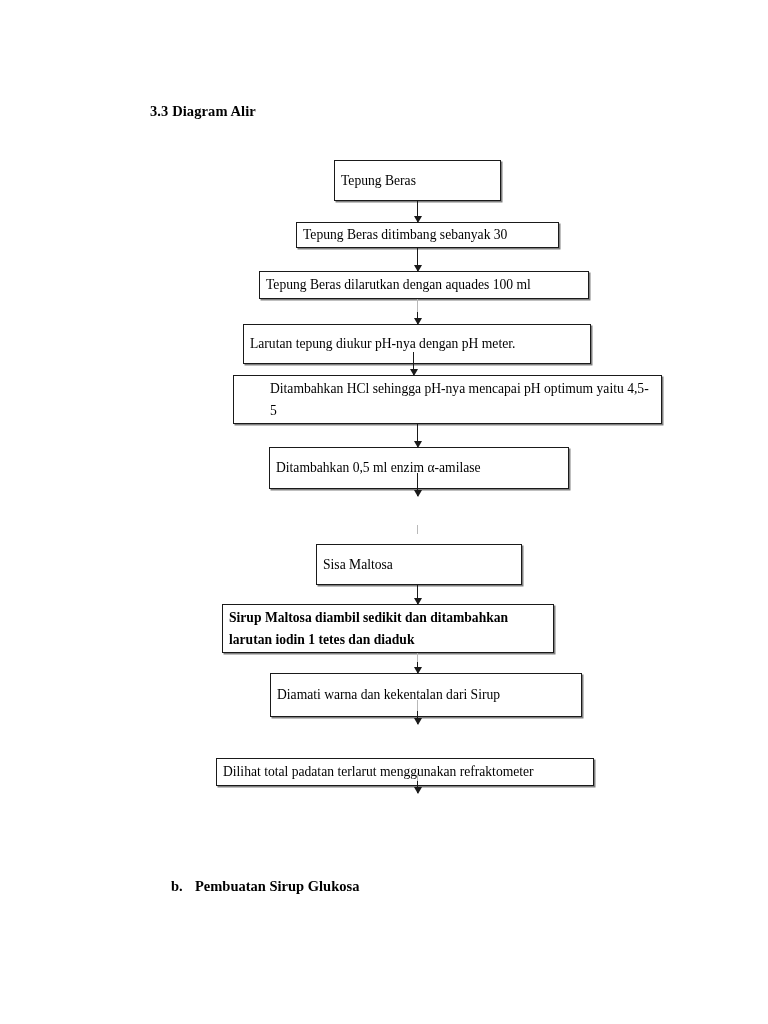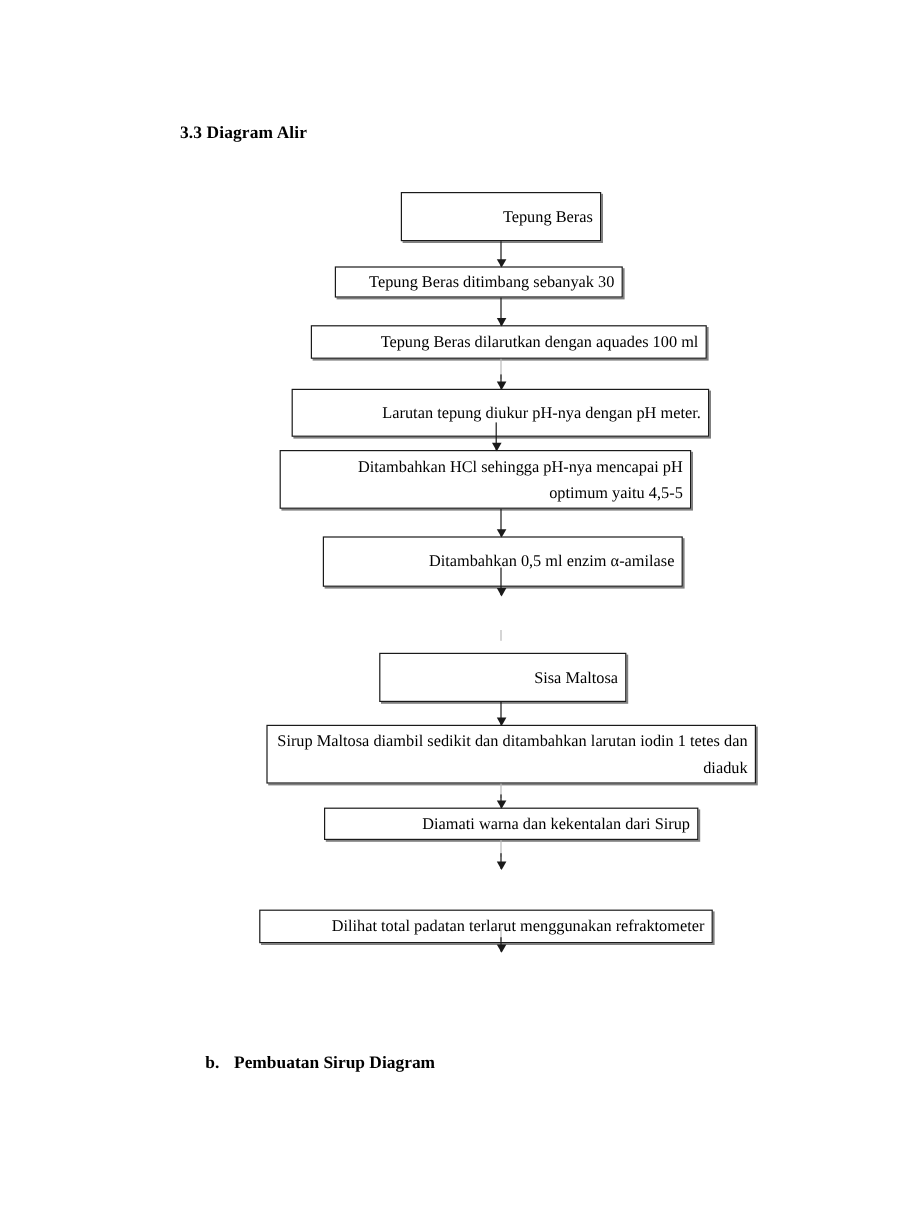--- a/index.html
+++ b/index.html
@@ -47,21 +47,21 @@
   
   .node {
     position: absolute;
     box-sizing: border-box;
     border: 1px solid #1a1a1a;
     background: #ffffff;
     box-shadow: 1.5px 1.5px 0 0 #808080;
     display: flex;
     align-items: center;
     justify-content: center;
-    text-align: right;
+    text-align: left;
     font-size: 13.6px;
     line-height: 22px;
     color: #000000;
     padding: 0 6px;
   }
   .node .txt { display: block; width: 100%; }
 
   
   .arrow {
     position: absolute;
@@ -91,57 +91,57 @@
 </style>
 </head>
 <body>
 
 <div id="page">
 
   <div class="heading" id="h-section">3.3 Diagram Alir</div>
 
 
   <div class="heading" id="h-item-b">
-    <span class="marker">b.</span><span>Pembuatan Sirup Diagram</span>
+    <span class="marker">b.</span><span>Pembuatan Sirup Glukosa</span>
   </div>
 
   <div class="node" style="left:334px; top:160px; width:167px; height:41px;">
     <span class="txt">Tepung Beras</span>
   </div>
 
-  <div class="node" style="left:279px; top:222px; width:240px; height:26px;">
+  <div class="node" style="left:296px; top:222px; width:263px; height:26px;">
     <span class="txt">Tepung Beras ditimbang sebanyak 30</span>
   </div>
 
   <div class="node" style="left:259px; top:271px; width:330px; height:28px;">
     <span class="txt">Tepung Beras dilarutkan dengan aquades 100 ml</span>
   </div>
 
   <div class="node" style="left:243px; top:324px; width:348px; height:40px;">
     <span class="txt">Larutan tepung diukur pH-nya dengan pH meter.</span>
   </div>
 
-  <div class="node" style="left:233px; top:375px; width:343px; height:49px;padding-left:36px;">
+  <div class="node" style="left:233px; top:375px; width:429px; height:49px;padding-left:36px;">
     <span class="txt">Ditambahkan HCl sehingga pH-nya mencapai pH optimum yaitu 4,5-5</span>
   </div>
 
   <div class="node" style="left:269px; top:447px; width:300px; height:42px;">
     <span class="txt">Ditambahkan 0,5 ml enzim α-amilase</span>
   </div>
 
 
   <div class="node" style="left:316px; top:544px; width:206px; height:41px;">
     <span class="txt">Sisa Maltosa</span>
   </div>
 
-  <div class="node" style="left:222px; top:604px; width:408px; height:49px;">
+  <div class="node" style="left:222px; top:604px; width:332px; height:49px;font-weight:bold;">
     <span class="txt">Sirup Maltosa diambil sedikit dan ditambahkan larutan iodin 1 tetes dan diaduk</span>
   </div>
 
-  <div class="node" style="left:270px; top:673px; width:312px; height:27px;">
+  <div class="node" style="left:270px; top:673px; width:312px; height:44px;">
     <span class="txt">Diamati warna dan kekentalan dari Sirup</span>
   </div>
 
 
   <div class="node" style="left:216px; top:758px; width:378px; height:28px;">
     <span class="txt">Dilihat total padatan terlarut menggunakan refraktometer</span>
   </div>
 
   <div class="arrow" style="left:417px; top:201px; height:21px;"></div>
   <div class="arrow" style="left:417px; top:248px; height:23px;"></div>

